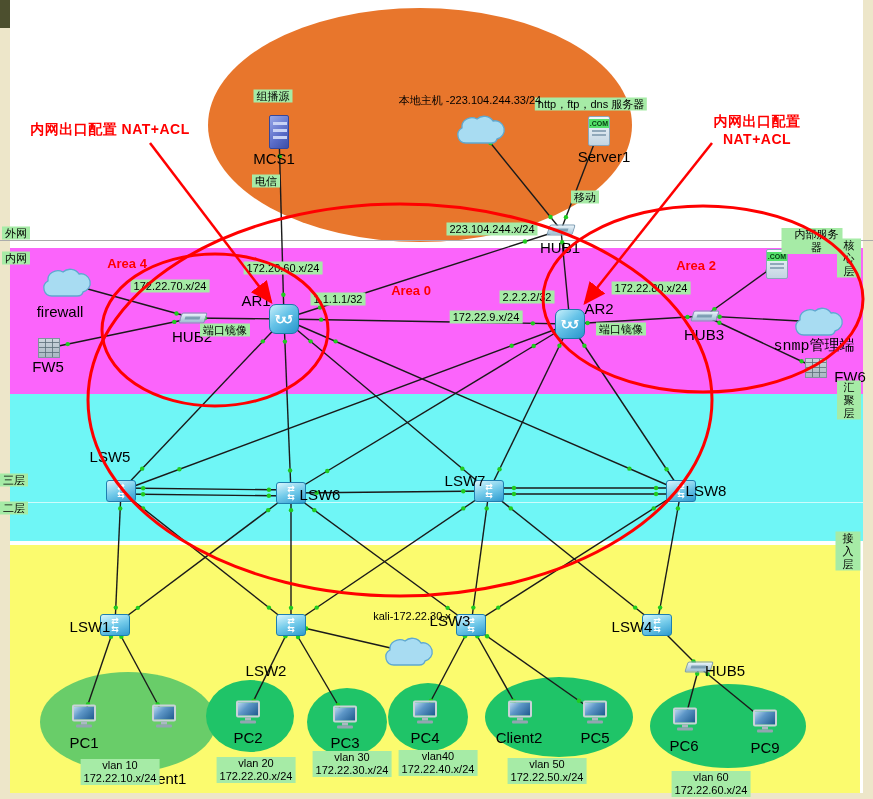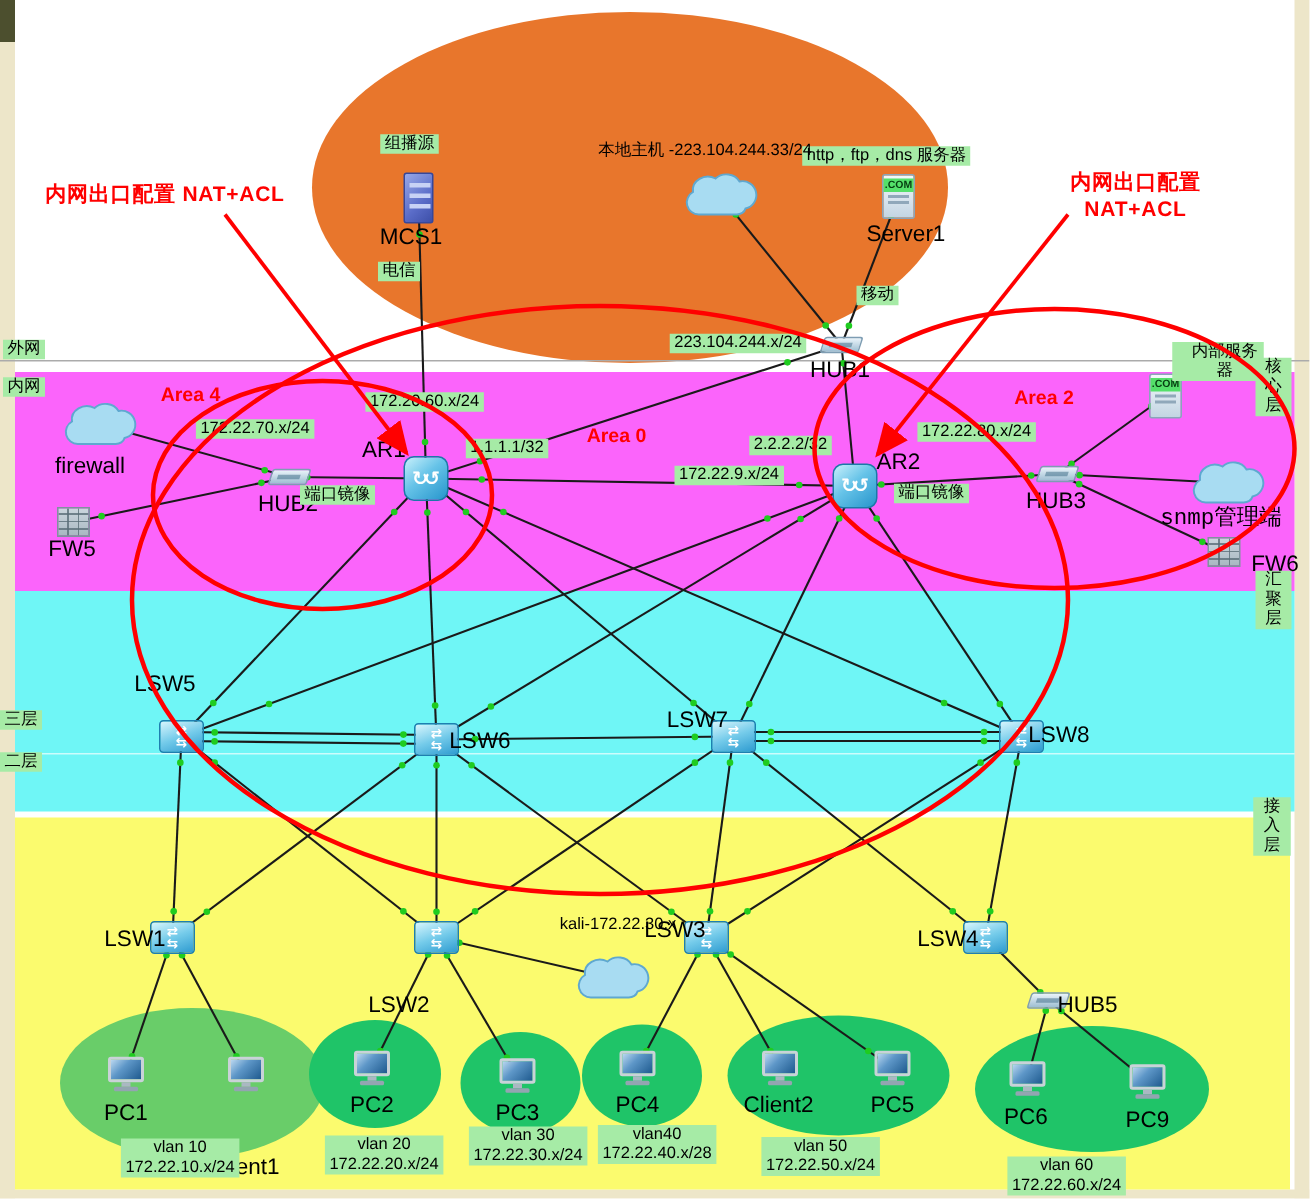--- a/index.html
+++ b/index.html
@@ -465,21 +465,21 @@
       <div class="lbl lbl-green" style="left: 621px; top: 329px;">端口镜像</div>
       <div class="lbl lbl-black" style="left: 470px; top: 100px;">本地主机 -223.104.244.33/24</div>
       <div class="lbl lbl-black" style="left: 412px; top: 616px;">kali-172.22.30.x</div>
       <div class="lbl lbl-green" style="left: 120px; top: 772px;">vlan 10
 172.22.10.x/24</div>
       <div class="lbl lbl-green" style="left: 256px; top: 770px;">vlan 20
 172.22.20.x/24</div>
       <div class="lbl lbl-green" style="left: 352px; top: 764px;">vlan 30
 172.22.30.x/24</div>
       <div class="lbl lbl-green" style="left: 438px; top: 763px;">vlan40
-172.22.40.x/28</div>
+172.22.40.x/24</div>
       <div class="lbl lbl-green" style="left: 547px; top: 771px;">vlan 50
 172.22.50.x/24</div>
       <div class="lbl lbl-green" style="left: 711px; top: 784px;">vlan 60
 172.22.60.x/24</div>
       <div class="lbl lbl-red-area" style="left: 127px; top: 263px;">Area 4</div>
       <div class="lbl lbl-red-area" style="left: 411px; top: 290px;">Area 0</div>
       <div class="lbl lbl-red-area" style="left: 696px; top: 265px;">Area 2</div>
       <div class="lbl lbl-red-note" style="left: 110px; top: 130px;">内网出口配置  NAT+ACL</div>
       <div class="lbl lbl-red-note" style="left: 757px; top: 130px;">内网出口配置 NAT+ACL</div>
     </div>

